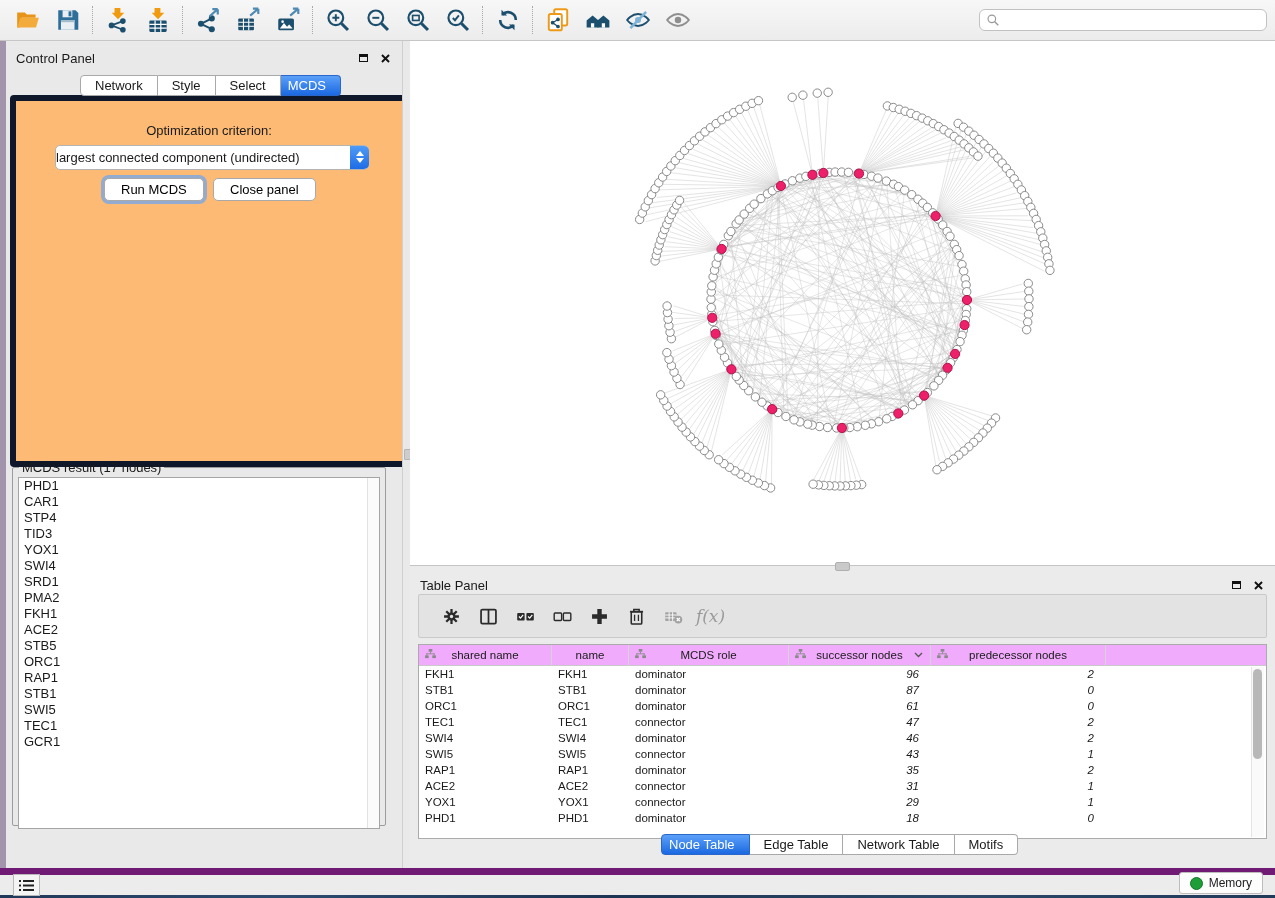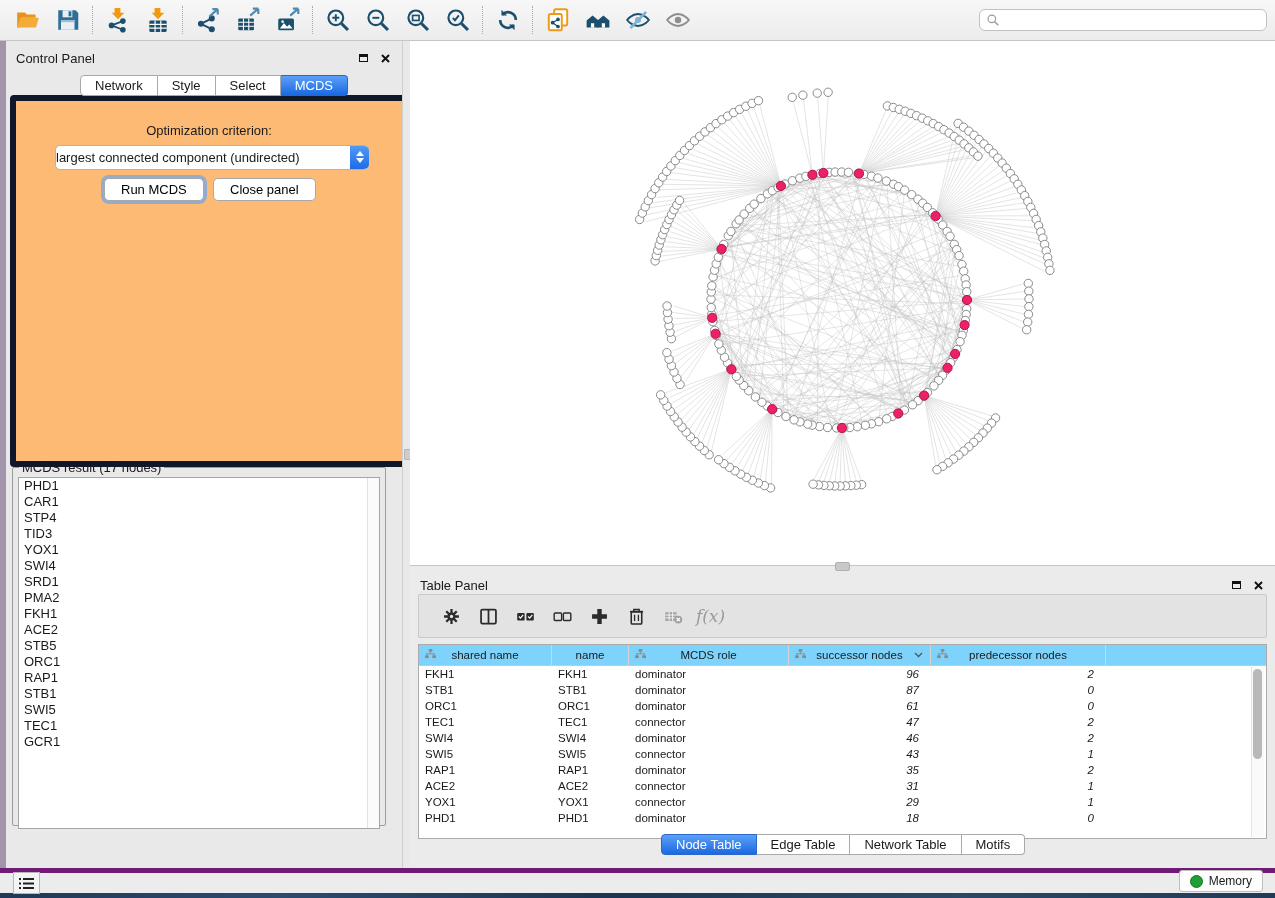--- a/index.html
+++ b/index.html
@@ -25,21 +25,21 @@
   .panel-head{height:26px;display:flex;align-items:center;padding:4px 10px 0 10px;}
   .panel-title{font-size:13px;}
   .panel-btns{margin-left:auto;display:flex;gap:8px;align-items:center;}
   .wbtn{width:14px;height:14px;display:flex;align-items:center;justify-content:center;cursor:default;}
   .float-sq{width:9px;height:8px;border:1.5px solid #111;border-top-width:3px;box-sizing:border-box;}
   #cp-tabs{position:absolute;left:74px;top:34px;height:21px;display:flex;z-index:3;}
   .seg-btn{font-size:13px;padding:2px 14px 3px;background:#fff;border:1px solid #a9a9a9;
       border-left-width:0;display:flex;align-items:center;cursor:default;}
   .seg-btn:first-child{border-left-width:1px;border-radius:4px 0 0 4px;}
   .seg-btn:last-child{border-radius:0 4px 4px 0;}
-  .seg-btn.sel{background:linear-gradient(#5ba0f8,#1b69e2);border-color:#2b67c9;color:#fff;}
+  .seg-btn.sel{background:linear-gradient(#5ba0f8,#1b69e2);border-color:#2b67c9;color:#fff;padding-left:7px;}
   #cp-body{position:absolute;left:4px;top:54px;width:386px;height:360px;background:#fdba74;
       border:6px solid #0f172a;border-radius:4px;}
   #opt-label{text-align:center;font-size:13px;margin-top:22px;}
   #mcds-select{position:absolute;left:39px;top:44px;width:312px;height:23px;background:#fff;
       border:1px solid #b3b3b3;border-radius:5px;display:flex;align-items:center;font-size:13px;}
   #mcds-select .sel-text{flex:1;white-space:nowrap;}
   #stepper{width:19px;height:23px;margin:-1px -1px 0 0;border-radius:0 5px 5px 0;
       background:linear-gradient(#4f9bf7,#1e6ce6);display:flex;flex-direction:column;
       align-items:center;justify-content:center;gap:2px;}
   .tri-up{width:0;height:0;border-left:4px solid transparent;border-right:4px solid transparent;
@@ -79,34 +79,34 @@
       border-top:1px solid #c4c4c4;}
   #tp-handle{position:absolute;left:425px;top:-4px;width:13px;height:7px;background:#c9c9c9;
       border:1px solid #b0b0b0;border-radius:2px;}
   #tp-toolbar{position:absolute;left:8px;top:28px;width:849px;height:44px;background:#e3e3e3;
       border:1px solid #c9c9c9;border-radius:2px;display:flex;align-items:center;padding-left:14px;box-sizing:border-box;}
   .tpi{width:37px;height:34px;display:flex;align-items:center;justify-content:center;}
   .tpi svg{width:21px;height:21px;}
   .fx{font-family:"DejaVu Serif",serif;font-style:italic;font-size:17px;color:#9a9a9a;}
   #tp-table{position:absolute;left:8px;top:78px;width:849px;height:195px;background:#fff;
       border:1px solid #ababab;box-sizing:border-box;overflow:hidden;}
-  #tp-header{display:flex;height:20px;background:#7dd3fc;border-bottom:1px solid #c9c9c9;}
+  #tp-header{display:flex;height:20px;background:#f0abfc;border-bottom:1px solid #c9c9c9;}
   .th{display:flex;align-items:center;justify-content:center;gap:5px;font-size:11.5px;
       border-right:1px solid #d4d4d4;box-sizing:border-box;position:relative;}
   .th .tree-ic{position:absolute;left:6px;top:4px;}
   .tr{display:flex;height:16px;align-items:center;}
   .td{font-size:11.5px;box-sizing:border-box;padding:0 6px;white-space:nowrap;overflow:hidden;}
   .td.num{text-align:right;padding-right:12px;font-style:italic;}
   #tp-scroll{position:absolute;right:2px;top:22px;width:12px;height:170px;background:#fafafa;
       border-left:1px solid #e4e4e4;}
   #tp-thumb{position:absolute;left:1px;top:2px;width:9px;height:90px;background:#b8b8b8;border-radius:5px;}
   #tp-tabs{position:absolute;left:251px;top:268px;display:flex;height:21px;}
   
   #status-bar{position:absolute;left:0;top:868px;width:1275px;height:20px;background:#ececec;
-      border-top:5px solid #701a75;}
+      border-top:7px solid #701a75;}
   #list-btn{position:absolute;left:13px;top:-1px;width:25px;height:20px;background:#f4f4f4;
       border:1px solid #b9b9b9;display:flex;align-items:center;justify-content:center;}
   #memory-btn{position:absolute;right:12px;top:-3px;height:20px;background:#fdfdfd;
       border:1px solid #bdbdbd;border-radius:3px;display:flex;align-items:center;gap:6px;
       padding:0 10px;font-size:12px;}
   #memory-dot{width:11px;height:11px;border-radius:50%;background:#1f9e38;border:1px solid #147728;}
 </style>
 </head>
 <body>
 

